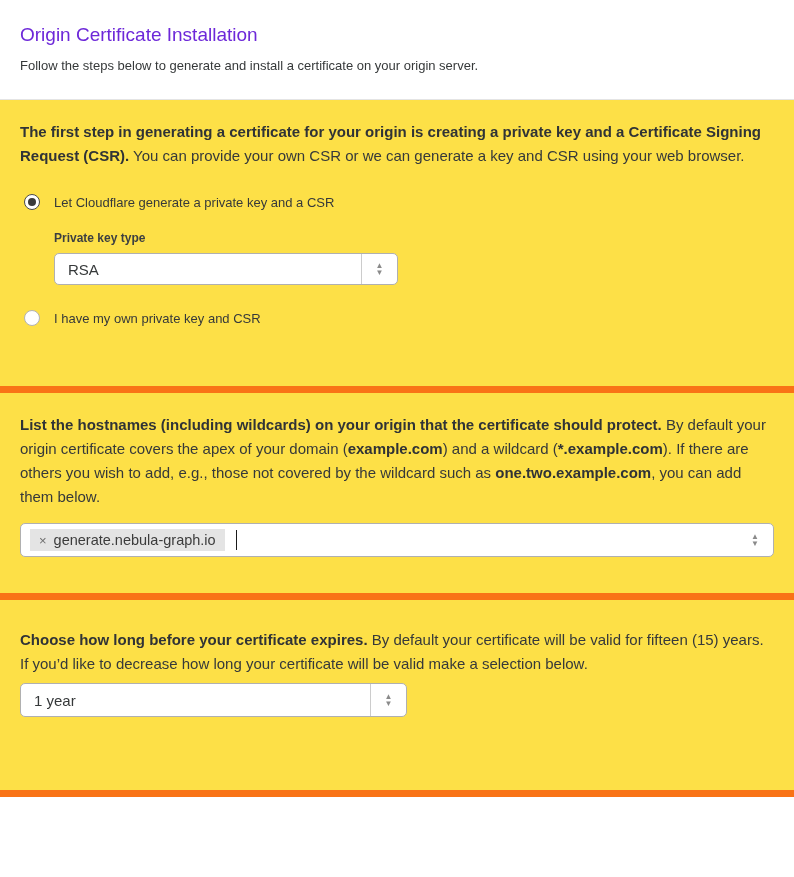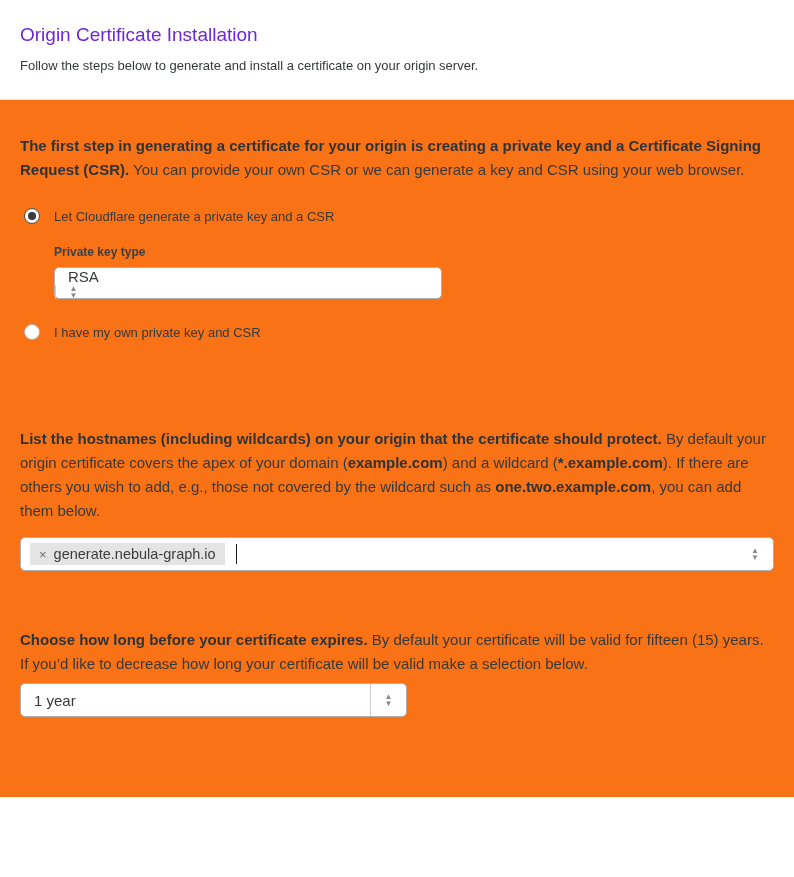--- a/index.html
+++ b/index.html
@@ -18,23 +18,23 @@
     height:100px;
     padding:24px 20px 0 20px;
     background:#ffffff;
     border-bottom:1px solid #e4e4e4;
   }
   .page-title { font-size:19px; font-weight:400; color:#6d28d9; }
   .page-subtitle { font-size:13px; margin-top:12px; color:#36393a; }
 
   
   .section {
-    background:#f97316;
-    border-bottom:1px solid #f97316;
-    padding:34px 20px 0 20px;
+    background:#fde047;
+    border-bottom:7px solid #f97316;
+    padding:20px 20px 0 20px;
   }
   .section-1 { height:293px; }
   .section-2 { height:207px; }
   .section-3 { height:197px; padding-top:28px; }
 
   .para { font-size:15px; line-height:24px; color:#36393a; }
   .para b, .para .b { font-weight:700; color:#303336; }
 
   
   .radio-row { display:flex; align-items:center; gap:14px; margin-left:4px; }
@@ -61,21 +61,21 @@
   
   .select {
     margin-top:8px;
     background:#ffffff;
     border:1px solid #b0b0b0;
     border-radius:5px;
     height:32px;
     display:flex; align-items:stretch; justify-content:space-between;
     cursor:pointer;
   }
-  .select-rsa { width:388px;flex-direction:column; }
+  .select-rsa { width:344px; }
   .select-validity { width:387px; height:34px; margin-top:7px; }
   .select .value { font-size:15px; padding-left:13px; display:flex; align-items:center; color:#36393a; }
   .stepper {
     width:36px; border-left:1px solid #cccccc;
     display:flex; flex-direction:column; align-items:center; justify-content:center;
     color:#8a8a8a;
   }
   .stepper .arr { font-size:8px; line-height:7px; letter-spacing:0; }
 
   

